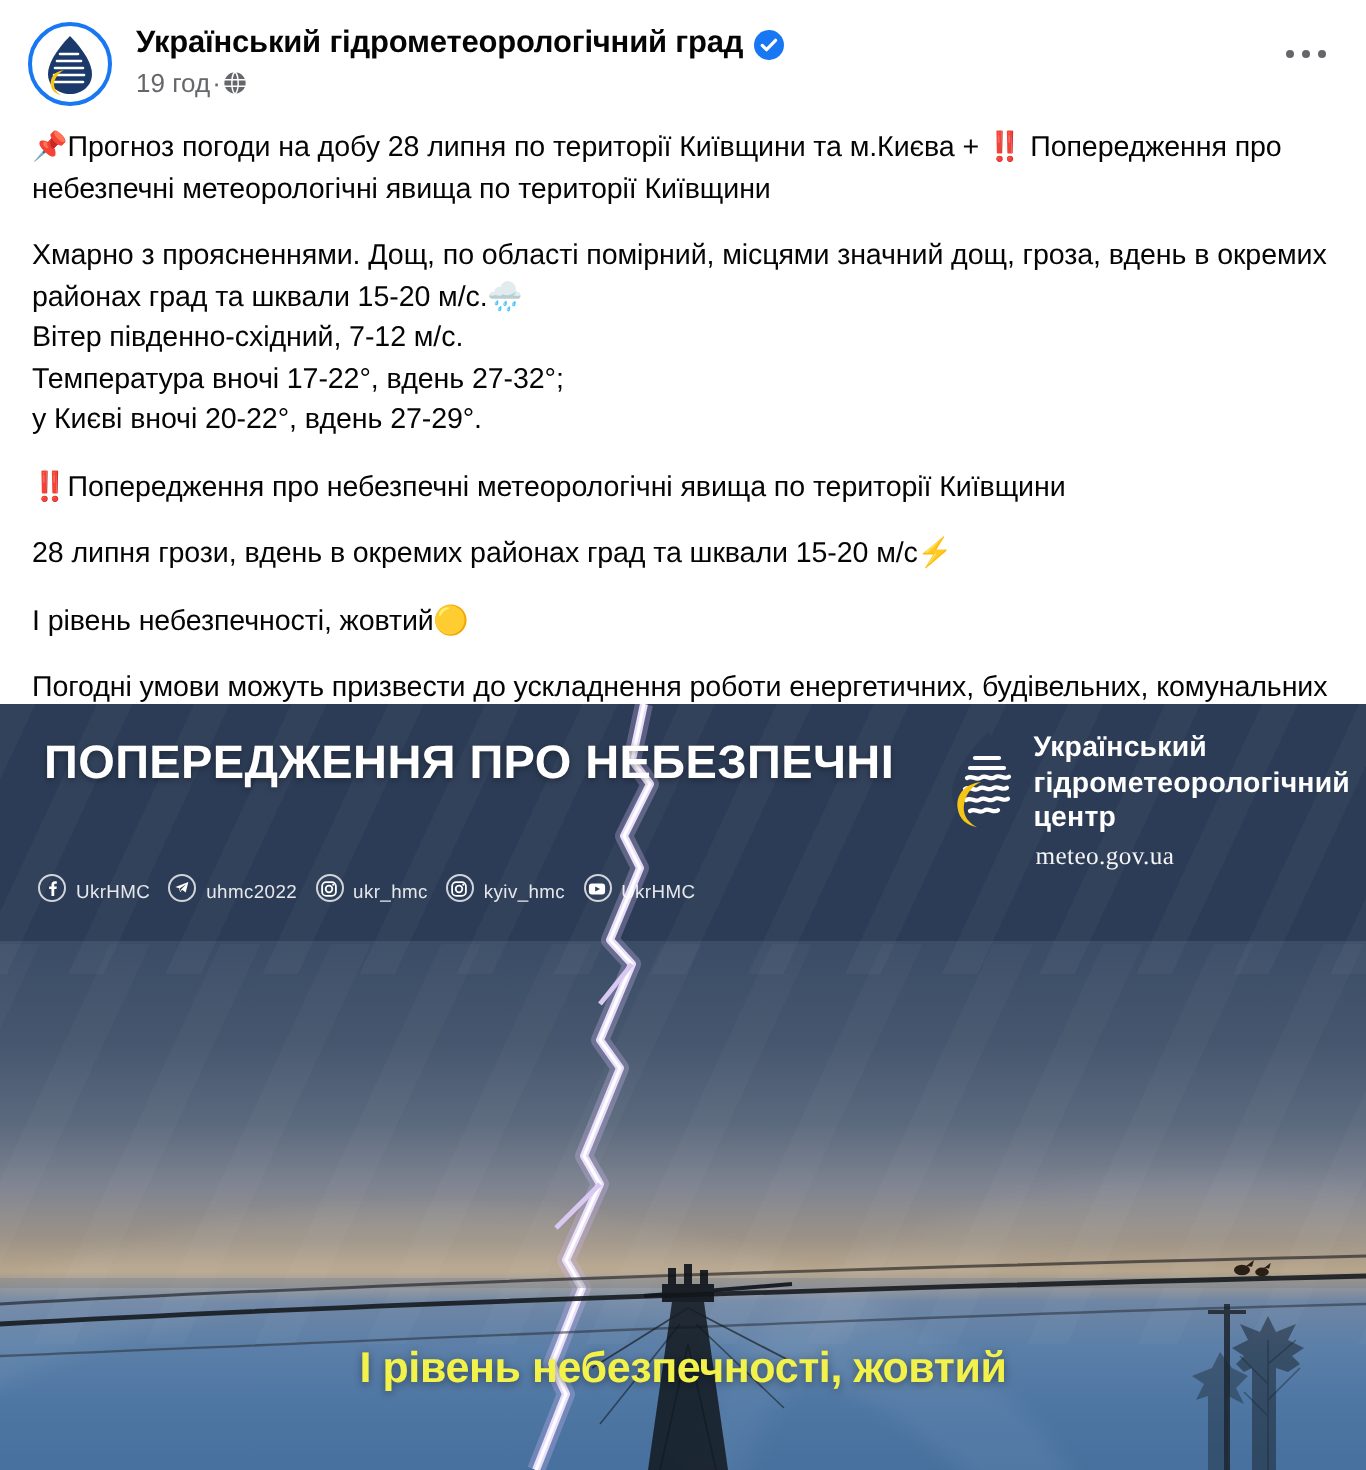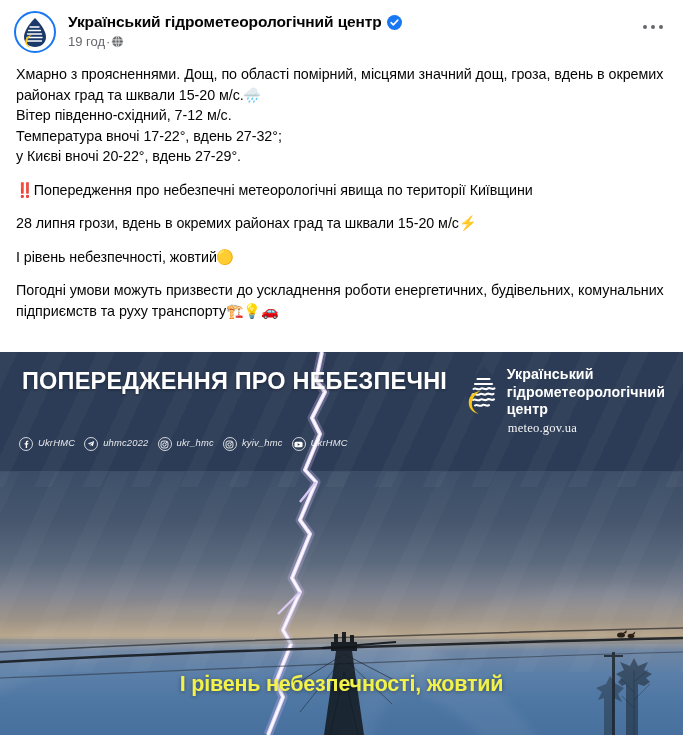--- a/index.html
+++ b/index.html
@@ -104,36 +104,36 @@
     line-height: 29px; letter-spacing: 0.2px;
     text-shadow: 0 1px 3px rgba(0,0,0,0.35);
   }
   .banner-title span { display: block; }
 
   
   .socials {
     position: absolute; left: 19px; top: 85px;
     display: flex; align-items: center; gap: 9px;
   }
-  .social { display: flex; align-items: flex-start; gap: 5px; font-style: italic; }
+  .social { display: flex; align-items: flex-end; gap: 5px; }
   .social-ic {
     width: 14px; height: 14px; border-radius: 50%;
     border: 1px solid rgba(255,255,255,0.78);
     display: flex; align-items: center; justify-content: center;
     flex: 0 0 auto;
   }
   .social-ic svg { display: block; }
   .social-label {
     font-size: 9.4px; color: rgba(255,255,255,0.88);
     letter-spacing: 0.2px; white-space: nowrap;
   }
 
   
   .brand {
-    position: absolute; right: 18px; top: 12px;
+    position: absolute; right: 8px; top: 12px;
     display: flex; align-items: flex-start; gap: 1px;
   }
   .brand-mark { width: 44px; height: 52px; flex: 0 0 auto; display:block; }
   .brand-txt { padding-top: 2px; }
   .brand-name {
     font-size: 14.2px; font-weight: bold; color: #ffffff;
     line-height: 17.5px; letter-spacing: 0.1px;
   }
   .brand-name span { display: block; }
   .brand-url {
@@ -168,21 +168,21 @@
             <path d="M8.5 19 h14"></path>
           <path d="M8 22.5 h15"></path>
             <path d="M8.5 26 h14"></path>
         </g>
         <path d="M13 20 C8.5 20.6 6 23.4 6.4 27.4 C6.8 30.4 9 32.2 11.6 32.6 C8.8 31 7.6 28.6 8.2 26 C8.8 23.4 10.6 21.2 13 20 Z" fill="#f5c518"></path>
       </svg>
     </div>
 
     <div class="head-text">
       <div class="page-name-row">
-        <div class="page-name">Український гідрометеорологічний центр</div>
+        <div class="page-name">Український гідрометеорологічний град</div>
         <svg class="verified" viewBox="0 0 16 16">
           <circle cx="8" cy="8" r="8" fill="#1877f2"></circle>
           <path d="M4.4 8.2 l2.3 2.3 l4.8 -5" stroke="#fff" stroke-width="1.7" fill="none" stroke-linecap="round" stroke-linejoin="round"></path>
         </svg>
       </div>
       <div class="meta-row">
         <span class="meta-time">19 год</span>
         <span class="meta-dot">·</span>
         <svg class="globe-icon" viewBox="0 0 16 16">
           <circle cx="8" cy="8" r="7" fill="#65676b"></circle>
@@ -193,20 +193,21 @@
     </div>
 
     <div class="more-btn">
       <i></i>
       <i></i>
       <i></i>
     </div>
   </div>
 
   <div class="post-body">
+    <div class="para">📌Прогноз погоди на добу 28 липня по території Київщини та м.Києва + ‼️ Попередження про небезпечні метеорологічні явища по території Київщини</div>
     <div class="para" style="white-space:pre-line">Хмарно з проясненнями. Дощ, по області помірний, місцями значний дощ, гроза, вдень в окремих районах град та шквали 15-20 м/с.🌧️
 Вітер південно-східний, 7-12 м/с.
 Температура вночі 17-22°, вдень 27-32°;
 у Києві вночі 20-22°, вдень 27-29°.</div>
     <div class="para">‼️Попередження про небезпечні метеорологічні явища по території Київщини</div>
     <div class="para">28 липня грози, вдень в окремих районах град та шквали 15-20 м/с⚡</div>
     <div class="para">І рівень небезпечності, жовтий🟡</div>
     <div class="para">Погодні умови можуть призвести до ускладнення роботи енергетичних, будівельних, комунальних підприємств та руху транспорту🏗️💡🚗</div>
   </div>
 

